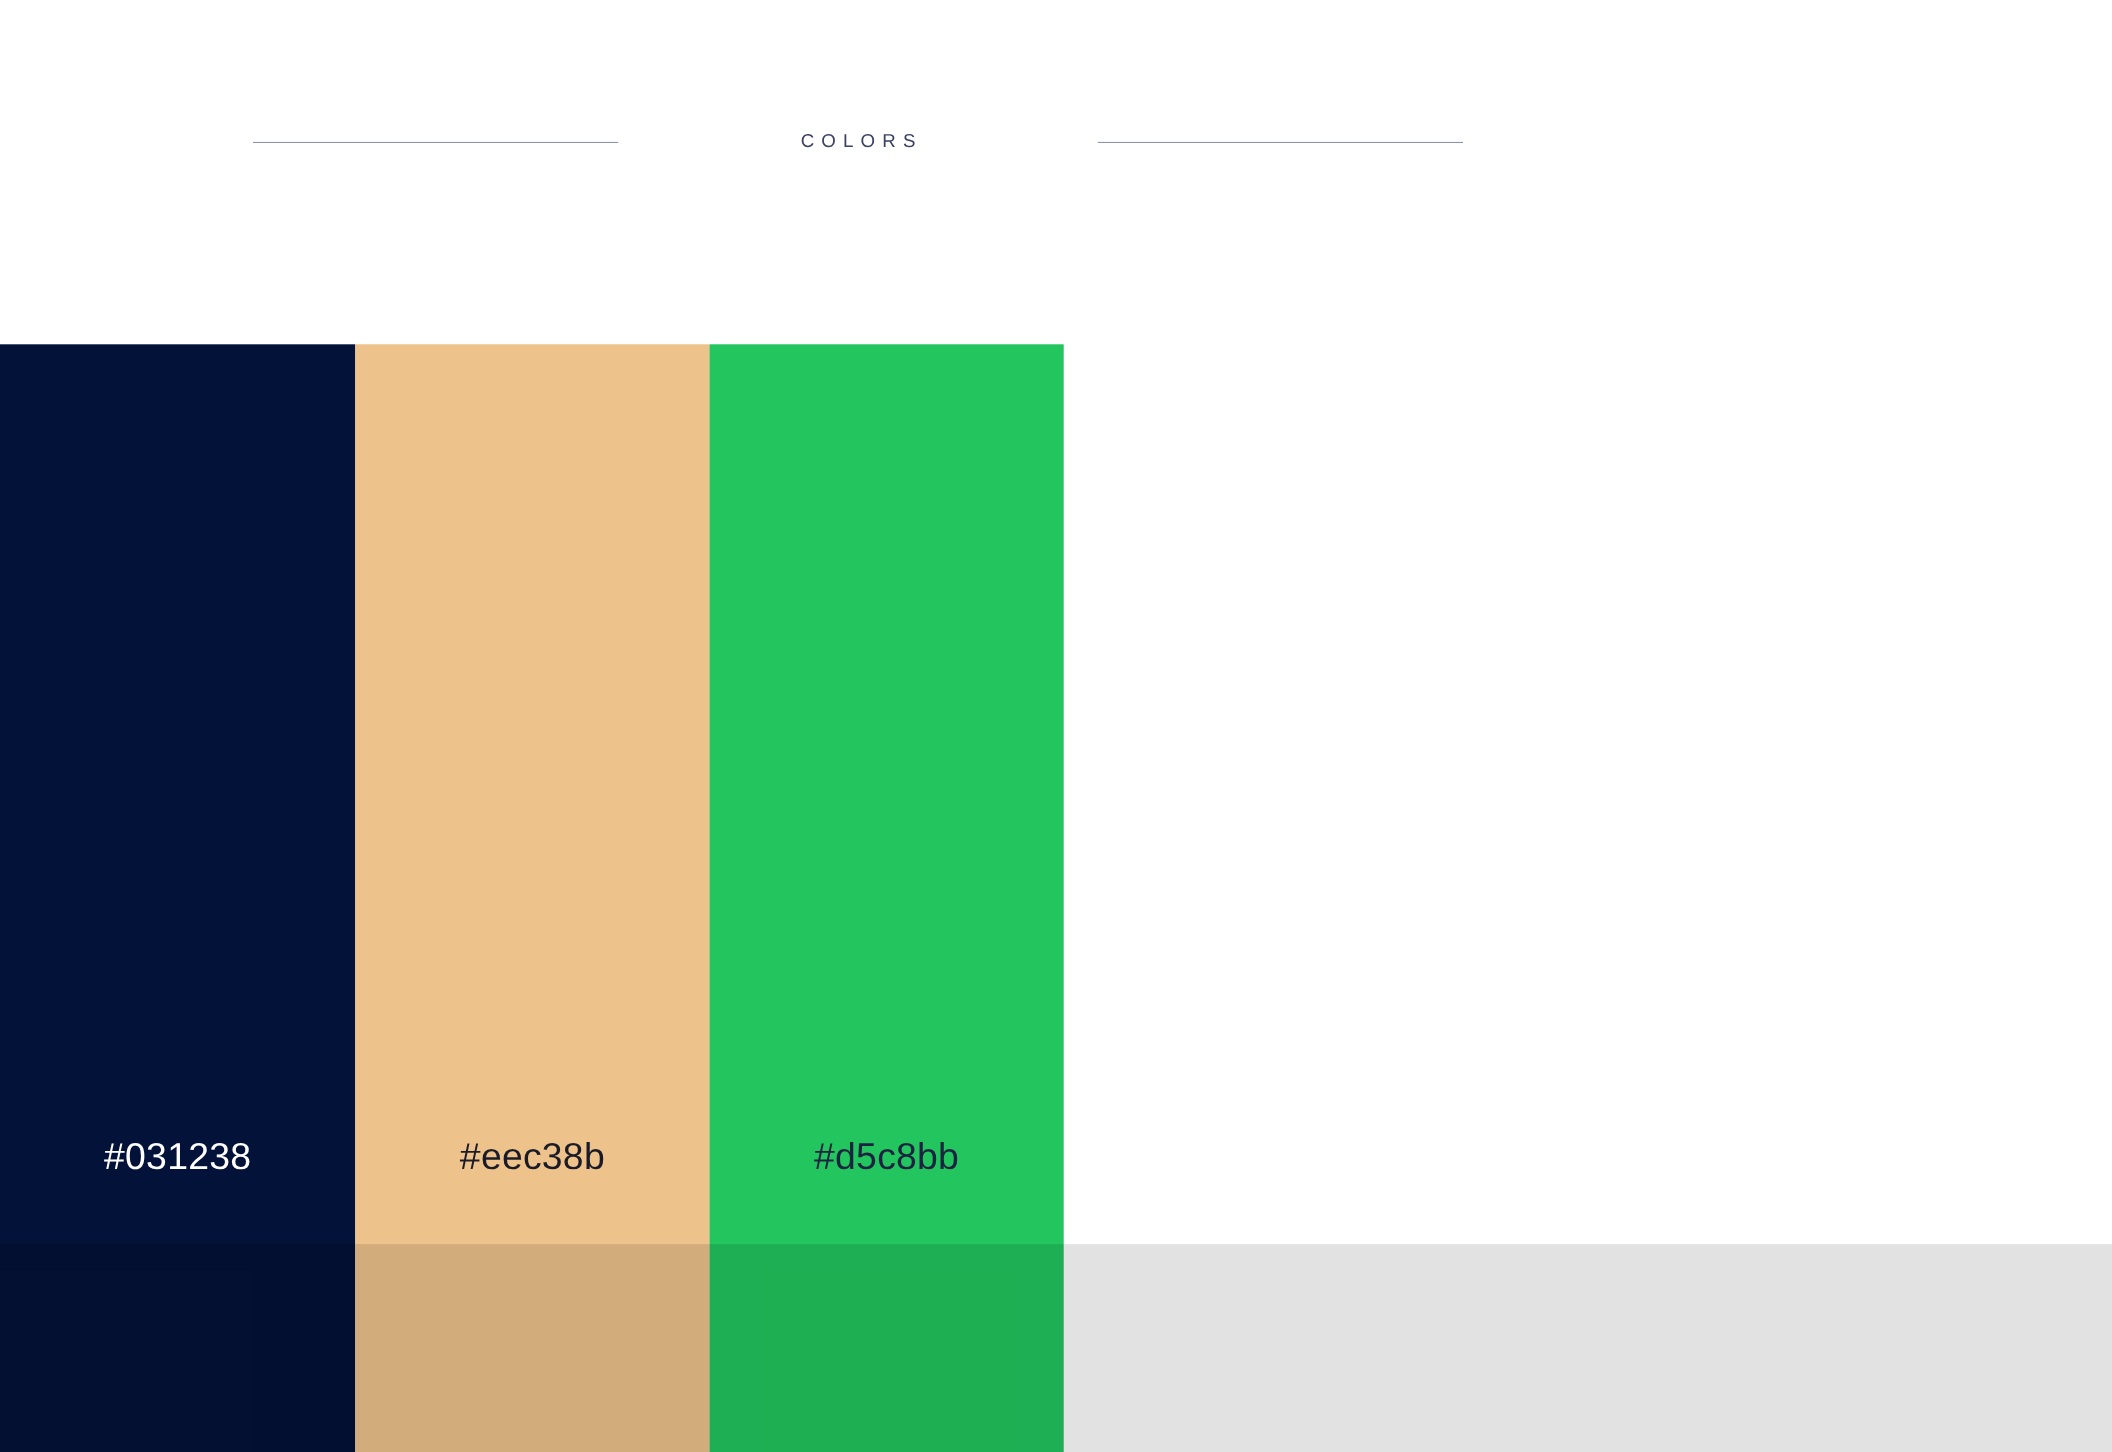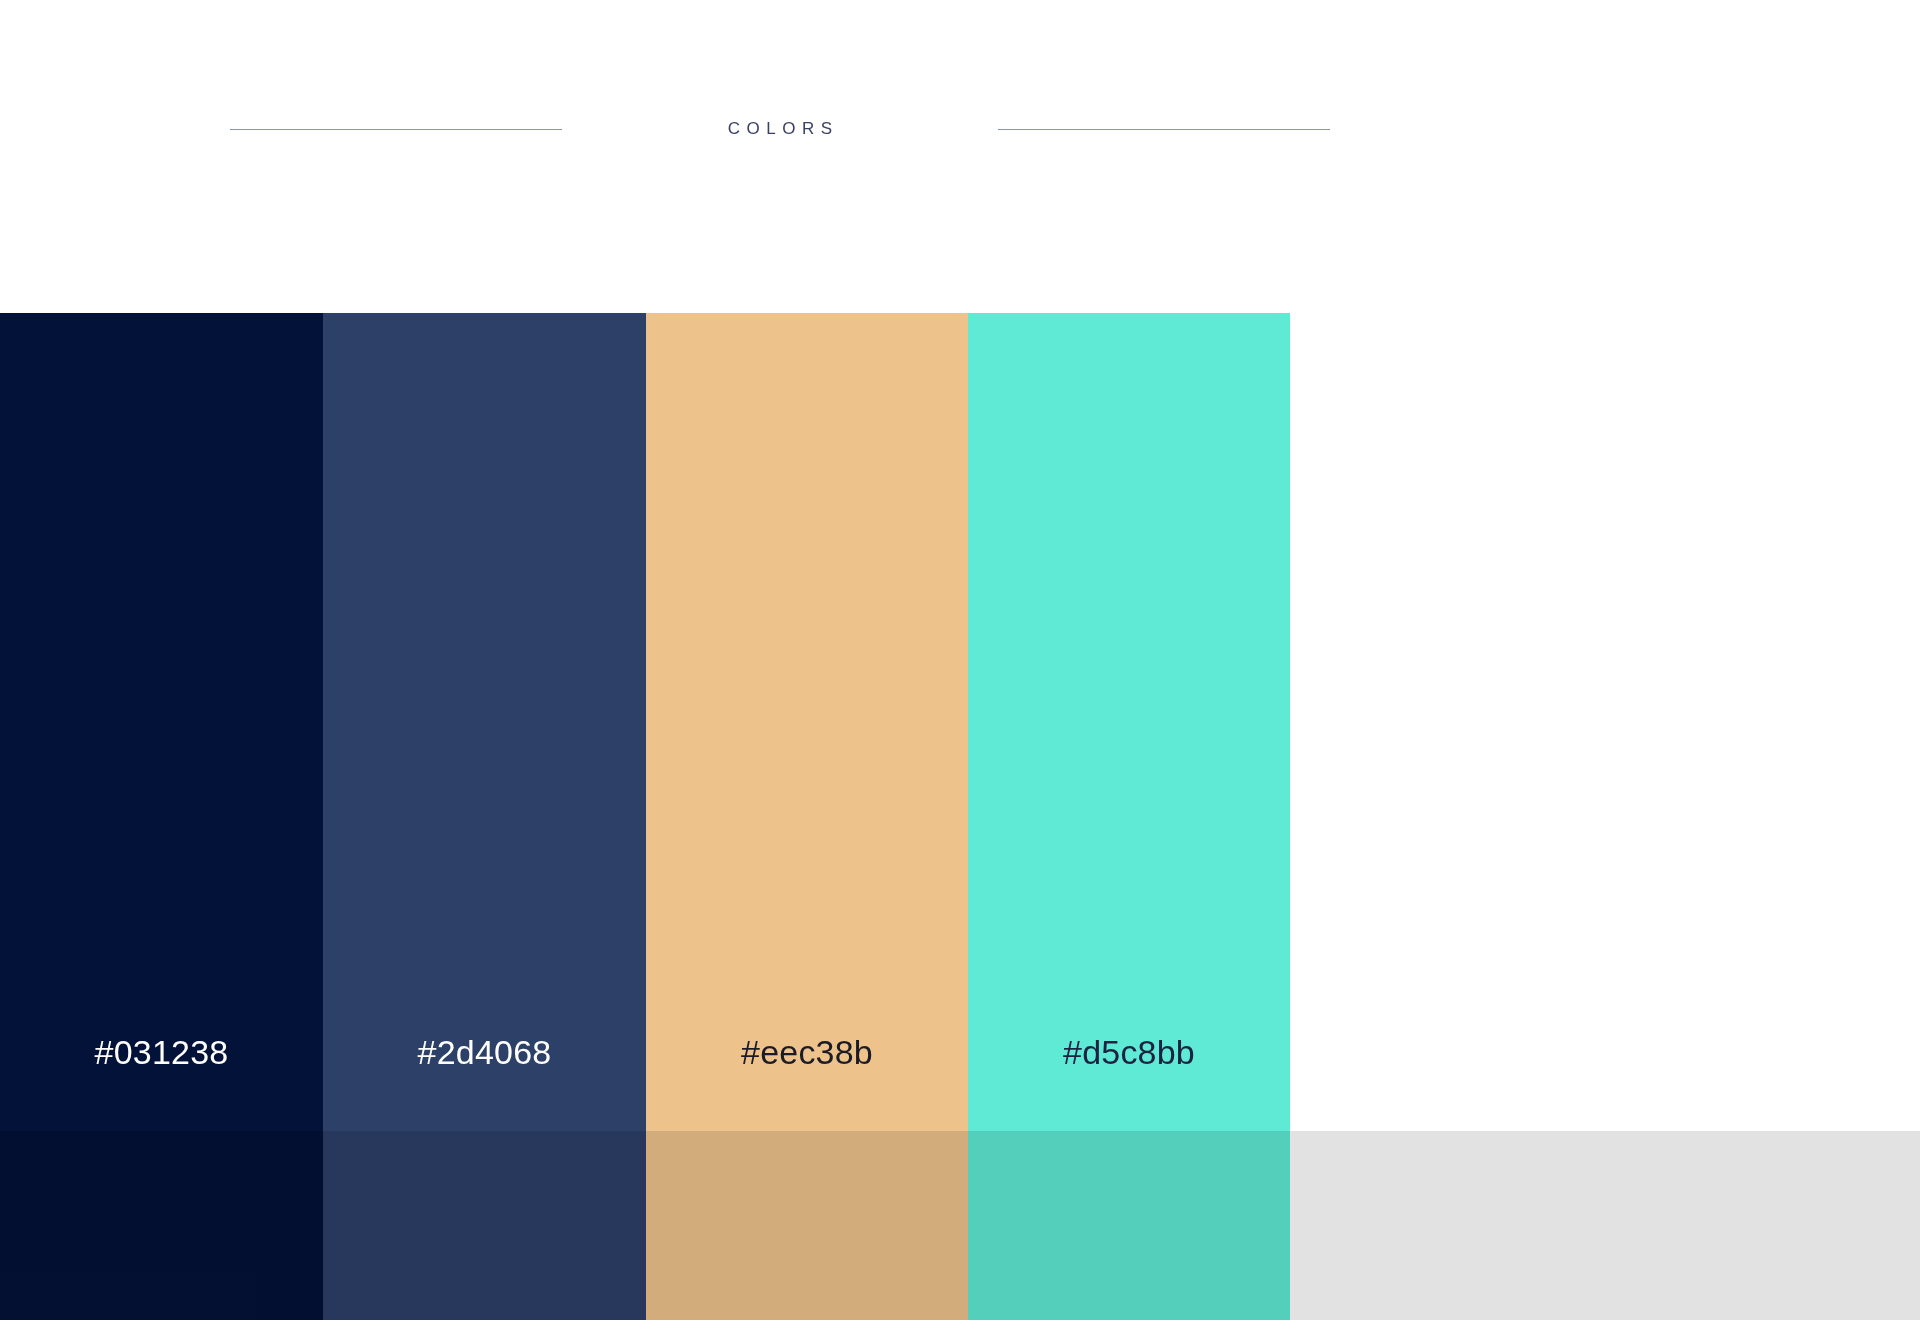--- a/index.html
+++ b/index.html
@@ -96,24 +96,21 @@
     <div class="rule rule-left"></div>
     <div class="header-title">COLORS</div>
     <div class="rule rule-right"></div>
   </div>
 </div>
 
 <div class="palette" id="palette">
     <div class="swatch" style="background: rgb(3, 18, 56); width: 323px; flex: 0 0 323px;">
       <div class="swatch-label" style="color: rgb(255, 255, 255);">#031238</div>
     </div>
-    <div class="swatch" style="background: rgb(45, 64, 104); width: 323px; flex: 0 0 323px;">
-      <div class="swatch-label" style="color: rgb(255, 255, 255);">#2d4068</div>
-    </div>
     <div class="swatch" style="background: rgb(238, 195, 139); width: 322px; flex: 0 0 322px;">
       <div class="swatch-label" style="color: rgb(27, 27, 40);">#eec38b</div>
     </div>
-    <div class="swatch" style="background: #5eead4; width: 322px; flex: 0 0 322px;">
+    <div class="swatch" style="background: #22c55e; width: 322px; flex: 0 0 322px;">
       <div class="swatch-label" style="color: rgb(28, 34, 64);">#d5c8bb</div>
     </div>
   </div>
 
 <div class="shade"></div>
 
 </body></html>

